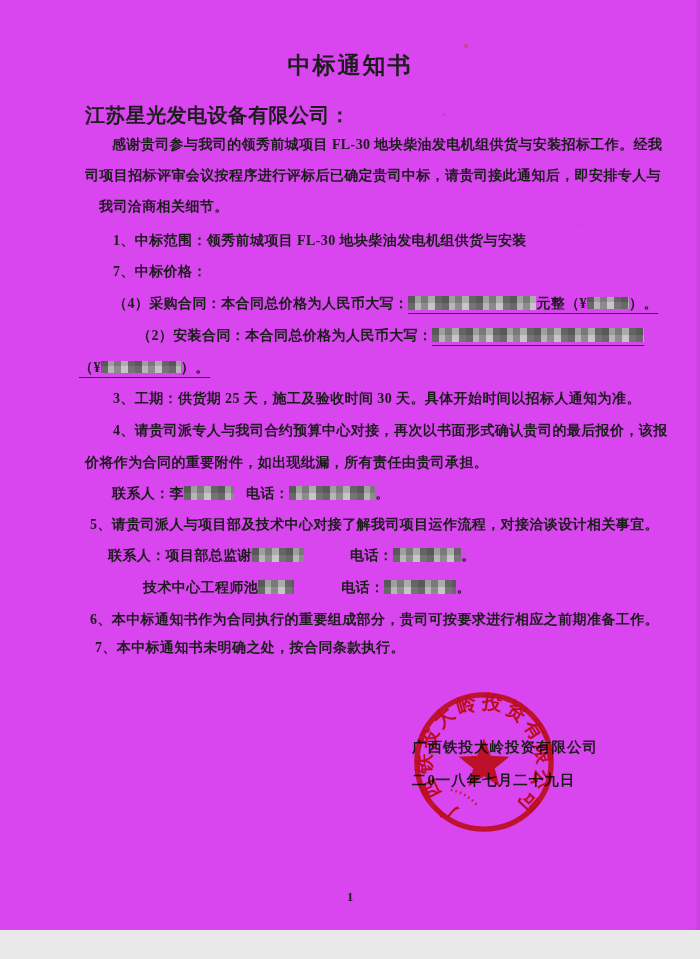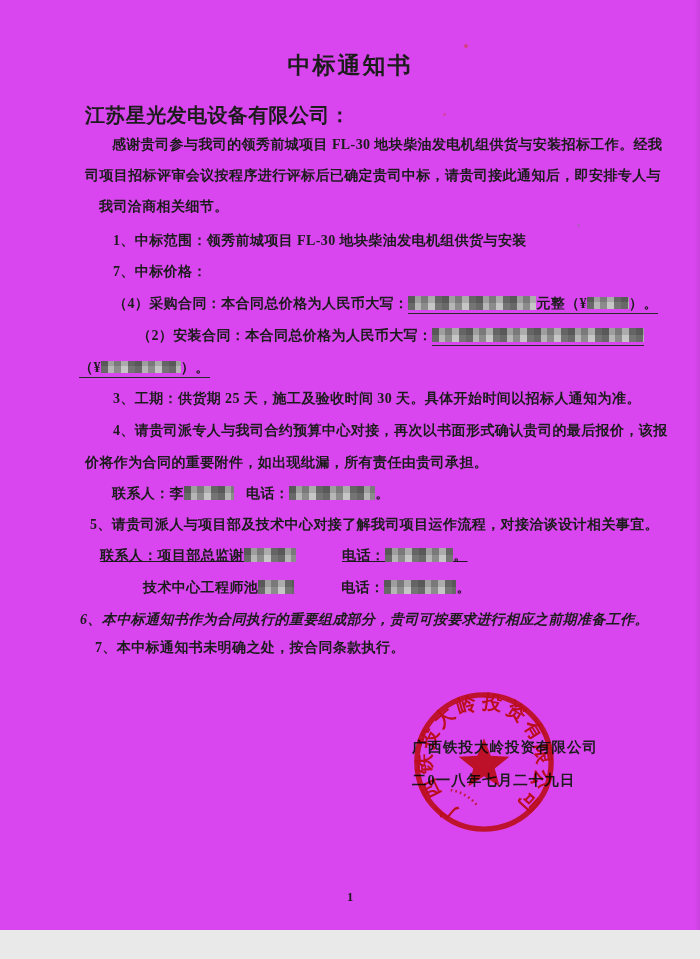--- a/index.html
+++ b/index.html
@@ -102,29 +102,29 @@
 
   <div class="line" style="top:423px;left:113px;">4、请贵司派专人与我司合约预算中心对接，再次以书面形式确认贵司的最后报价，该报</div>
   <div class="line" style="top:455px;left:85px;">价将作为合同的重要附件，如出现纰漏，所有责任由贵司承担。</div>
 
   <div class="line" style="top:486px;left:112px;">
     <span>联系人：李</span><span class="mosaic" style="width:50px;"></span><span class="spacer" style="width:12px;"></span><span>电话：</span><span class="mosaic" style="width:86px;"></span><span>。</span>
   </div>
 
   <div class="line" style="top:517px;left:90px;">5、请贵司派人与项目部及技术中心对接了解我司项目运作流程，对接洽谈设计相关事宜。</div>
 
-  <div class="line" style="top:548px;left:100px;text-decoration:underline;">
+  <div class="line" style="top:548px;left:108px;">
     <span>联系人：项目部总监谢</span><span class="mosaic" style="width:52px;"></span><span class="spacer" style="width:46px;"></span><span>电话：</span><span class="mosaic" style="width:68px;"></span><span>。</span>
   </div>
 
   <div class="line" style="top:580px;left:143px;text-align:center;">
     <span>技术中心工程师池</span><span class="mosaic" style="width:36px;"></span><span class="spacer" style="width:47px;"></span><span>电话：</span><span class="mosaic" style="width:72px;"></span><span>。</span>
   </div>
 
-  <div class="line" style="top:612px;left:80px;font-style:italic;">6、本中标通知书作为合同执行的重要组成部分，贵司可按要求进行相应之前期准备工作。</div>
+  <div class="line" style="top:612px;left:90px;">6、本中标通知书作为合同执行的重要组成部分，贵司可按要求进行相应之前期准备工作。</div>
   <div class="line" style="top:640px;left:95px;">7、本中标通知书未明确之处，按合同条款执行。</div>
 
   <div class="line signature-line" style="top:739px;left:412px;">广西铁投大岭投资有限公司</div>
   <div class="line signature-line" style="top:772px;left:412px;">二0一八年七月二十九日</div>
 
   <svg class="seal" viewBox="0 0 150 150">
     <circle cx="75" cy="75" r="68" fill="none" stroke-width="5.5" opacity="0.92" stroke="#d9230f"></circle>
     <path id="sealTextArc" d="M 49.6 122.7 A 54 54 0 1 1 100.4 122.7" fill="none"></path>
     <text font-size="20" font-weight="bold" letter-spacing="1" font-family="Liberation Serif, DejaVu Serif, serif" fill="#d9230f">
       <textPath href="#sealTextArc" startOffset="0" textLength="278">广西铁投大岭投资有限公司</textPath>

